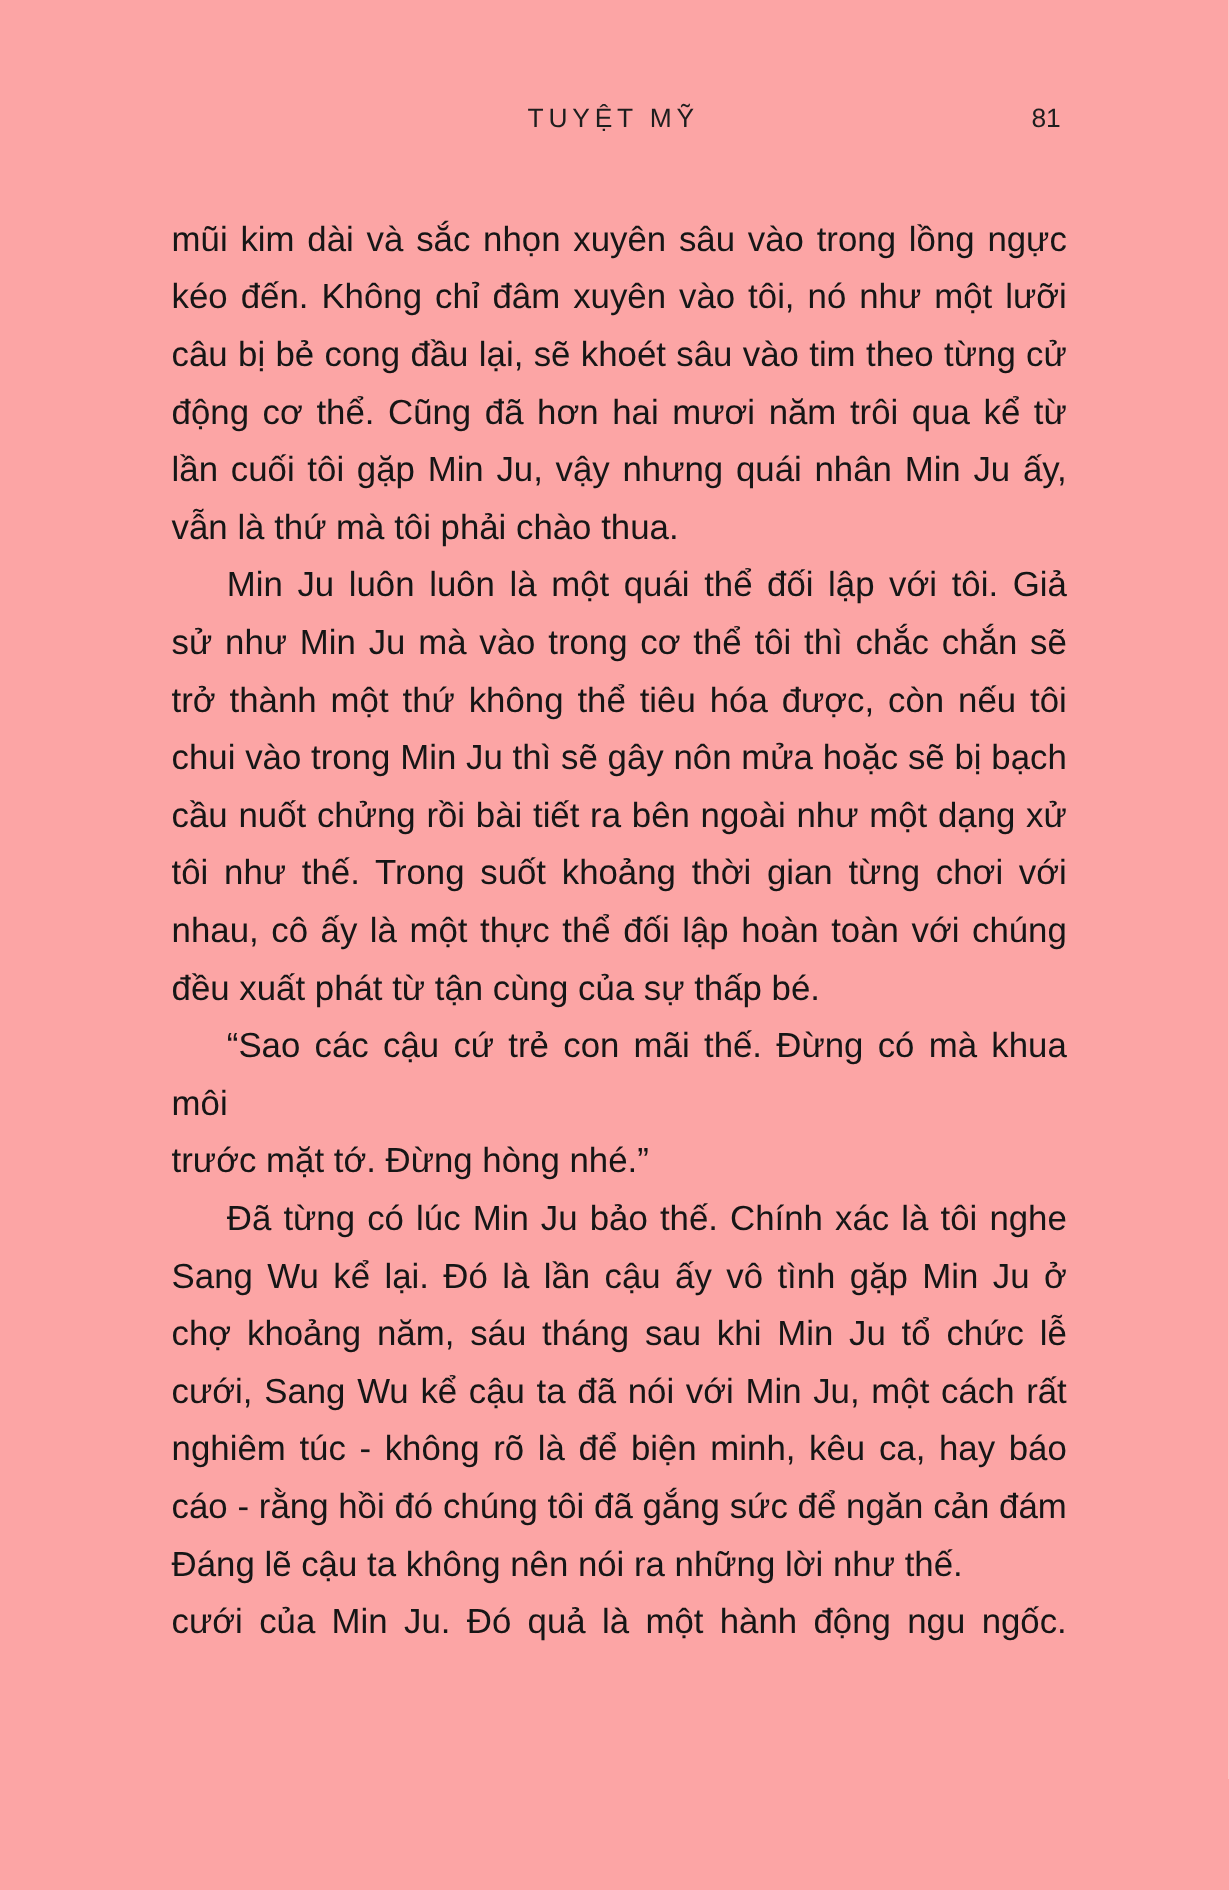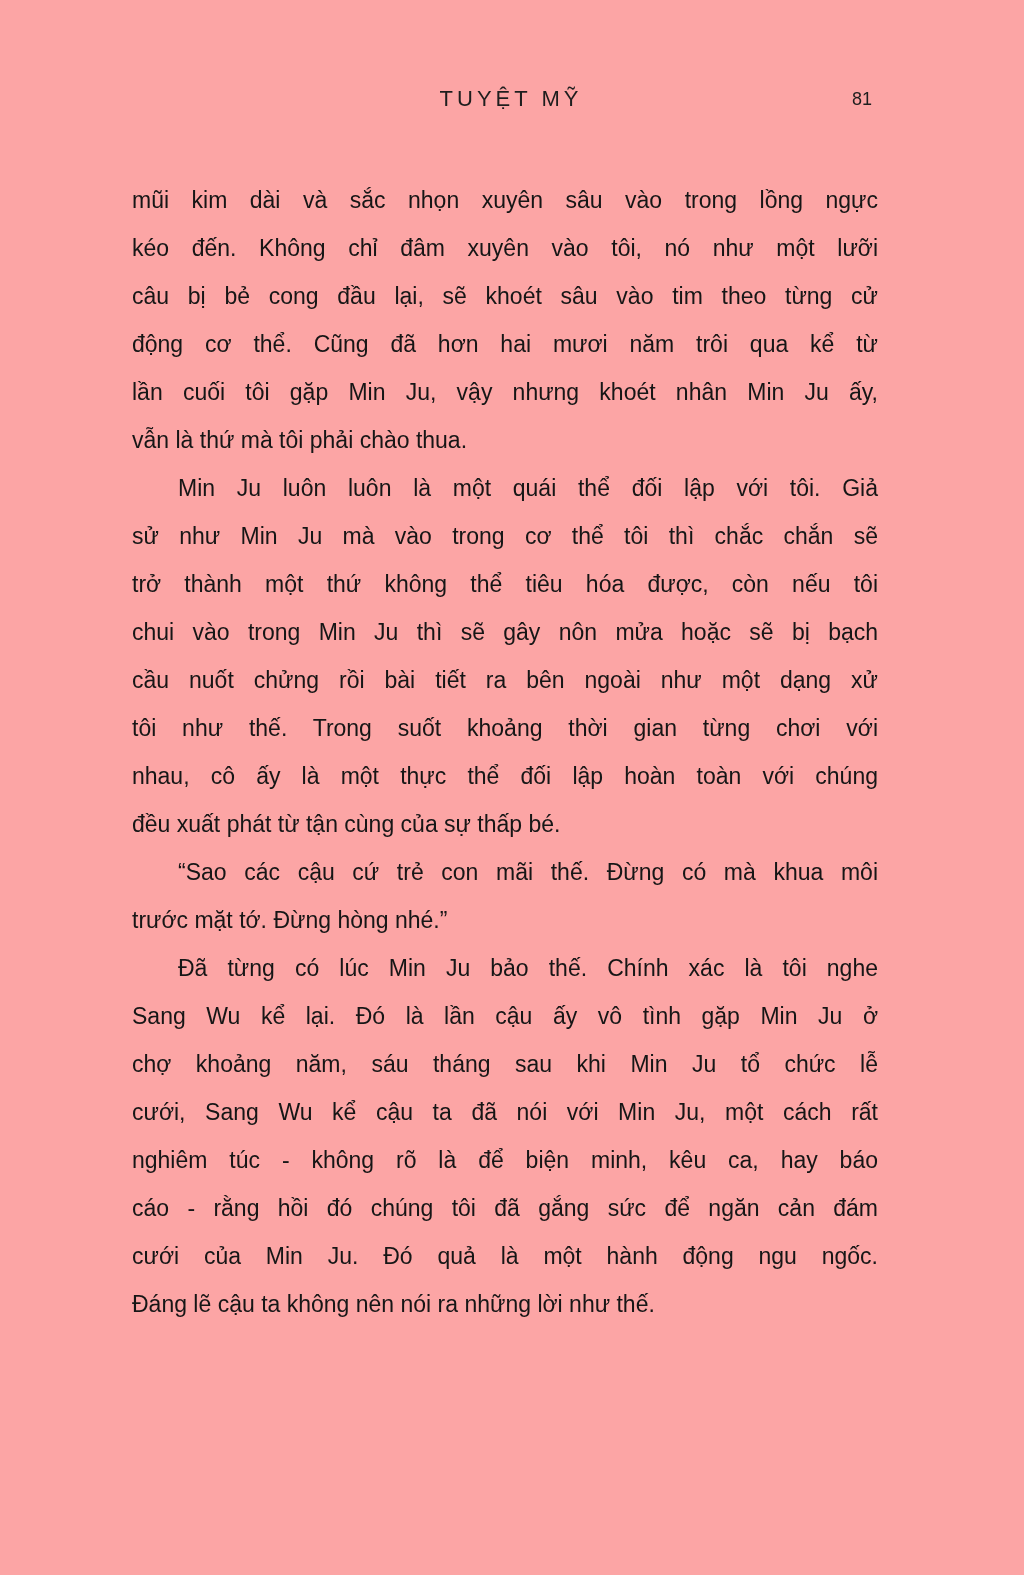--- a/index.html
+++ b/index.html
@@ -25,32 +25,32 @@
   }
   .running-title {
     text-align: center;
     font-size: 22px;
     letter-spacing: 4px;
     color: #1e1e1e;
     line-height: 26px;
   }
   .page-number {
     position: absolute;
-    right: 12px;
+    right: 0;
     top: 0;
-    font-size: 18px;
+    font-size: 22px;
     line-height: 26px;
     color: #1e1e1e;
   }
   .page-body {
     position: absolute;
     top: 176px;
-    left: 132px;
+    left: 143px;
     width: 746px;
-    font-size: 23px;
+    font-size: 29px;
     line-height: 48px;
     color: #161616;
   }
   .paragraph {
     margin: 0;
   }
   .line {
     text-align: justify;
     text-align-last: justify;
     white-space: normal;
@@ -69,21 +69,21 @@
   <div class="page-header">
     <div class="running-title">TUYỆT MỸ</div>
     <div class="page-number">81</div>
   </div>
   <div class="page-body">
       <div class="paragraph">
         <div class="line">mũi kim dài và sắc nhọn xuyên sâu vào trong lồng ngực</div>
         <div class="line">kéo đến. Không chỉ đâm xuyên vào tôi, nó như một lưỡi</div>
         <div class="line">câu bị bẻ cong đầu lại, sẽ khoét sâu vào tim theo từng cử</div>
         <div class="line">động cơ thể. Cũng đã hơn hai mươi năm trôi qua kể từ</div>
-        <div class="line">lần cuối tôi gặp Min Ju, vậy nhưng khoét nhân Min Ju ấy,</div>
+        <div class="line">lần cuối tôi gặp Min Ju, vậy nhưng quái nhân Min Ju ấy,</div>
         <div class="line last">vẫn là thứ mà tôi phải chào thua.</div>
       </div>
       <div class="paragraph">
         <div class="line indent">Min Ju luôn luôn là một quái thể đối lập với tôi. Giả</div>
         <div class="line">sử như Min Ju mà vào trong cơ thể tôi thì chắc chắn sẽ</div>
         <div class="line">trở thành một thứ không thể tiêu hóa được, còn nếu tôi</div>
         <div class="line">chui vào trong Min Ju thì sẽ gây nôn mửa hoặc sẽ bị bạch</div>
         <div class="line">cầu nuốt chửng rồi bài tiết ra bên ngoài như một dạng xử</div>
         <div class="line">tôi như thế. Trong suốt khoảng thời gian từng chơi với</div>
         <div class="line">nhau, cô ấy là một thực thể đối lập hoàn toàn với chúng</div>
@@ -93,17 +93,17 @@
         <div class="line indent">“Sao các cậu cứ trẻ con mãi thế. Đừng có mà khua môi</div>
         <div class="line last">trước mặt tớ. Đừng hòng nhé.”</div>
       </div>
       <div class="paragraph">
         <div class="line indent">Đã từng có lúc Min Ju bảo thế. Chính xác là tôi nghe</div>
         <div class="line">Sang Wu kể lại. Đó là lần cậu ấy vô tình gặp Min Ju ở</div>
         <div class="line">chợ khoảng năm, sáu tháng sau khi Min Ju tổ chức lễ</div>
         <div class="line">cưới, Sang Wu kể cậu ta đã nói với Min Ju, một cách rất</div>
         <div class="line">nghiêm túc - không rõ là để biện minh, kêu ca, hay báo</div>
         <div class="line">cáo - rằng hồi đó chúng tôi đã gắng sức để ngăn cản đám</div>
+        <div class="line last">Đáng lẽ cậu ta không nên nói ra những lời như thế.</div>
         <div class="line">cưới của Min Ju. Đó quả là một hành động ngu ngốc.</div>
-        <div class="line last">Đáng lẽ cậu ta không nên nói ra những lời như thế.</div>
       </div>
     </div>
 </div>
 
 </body></html>

